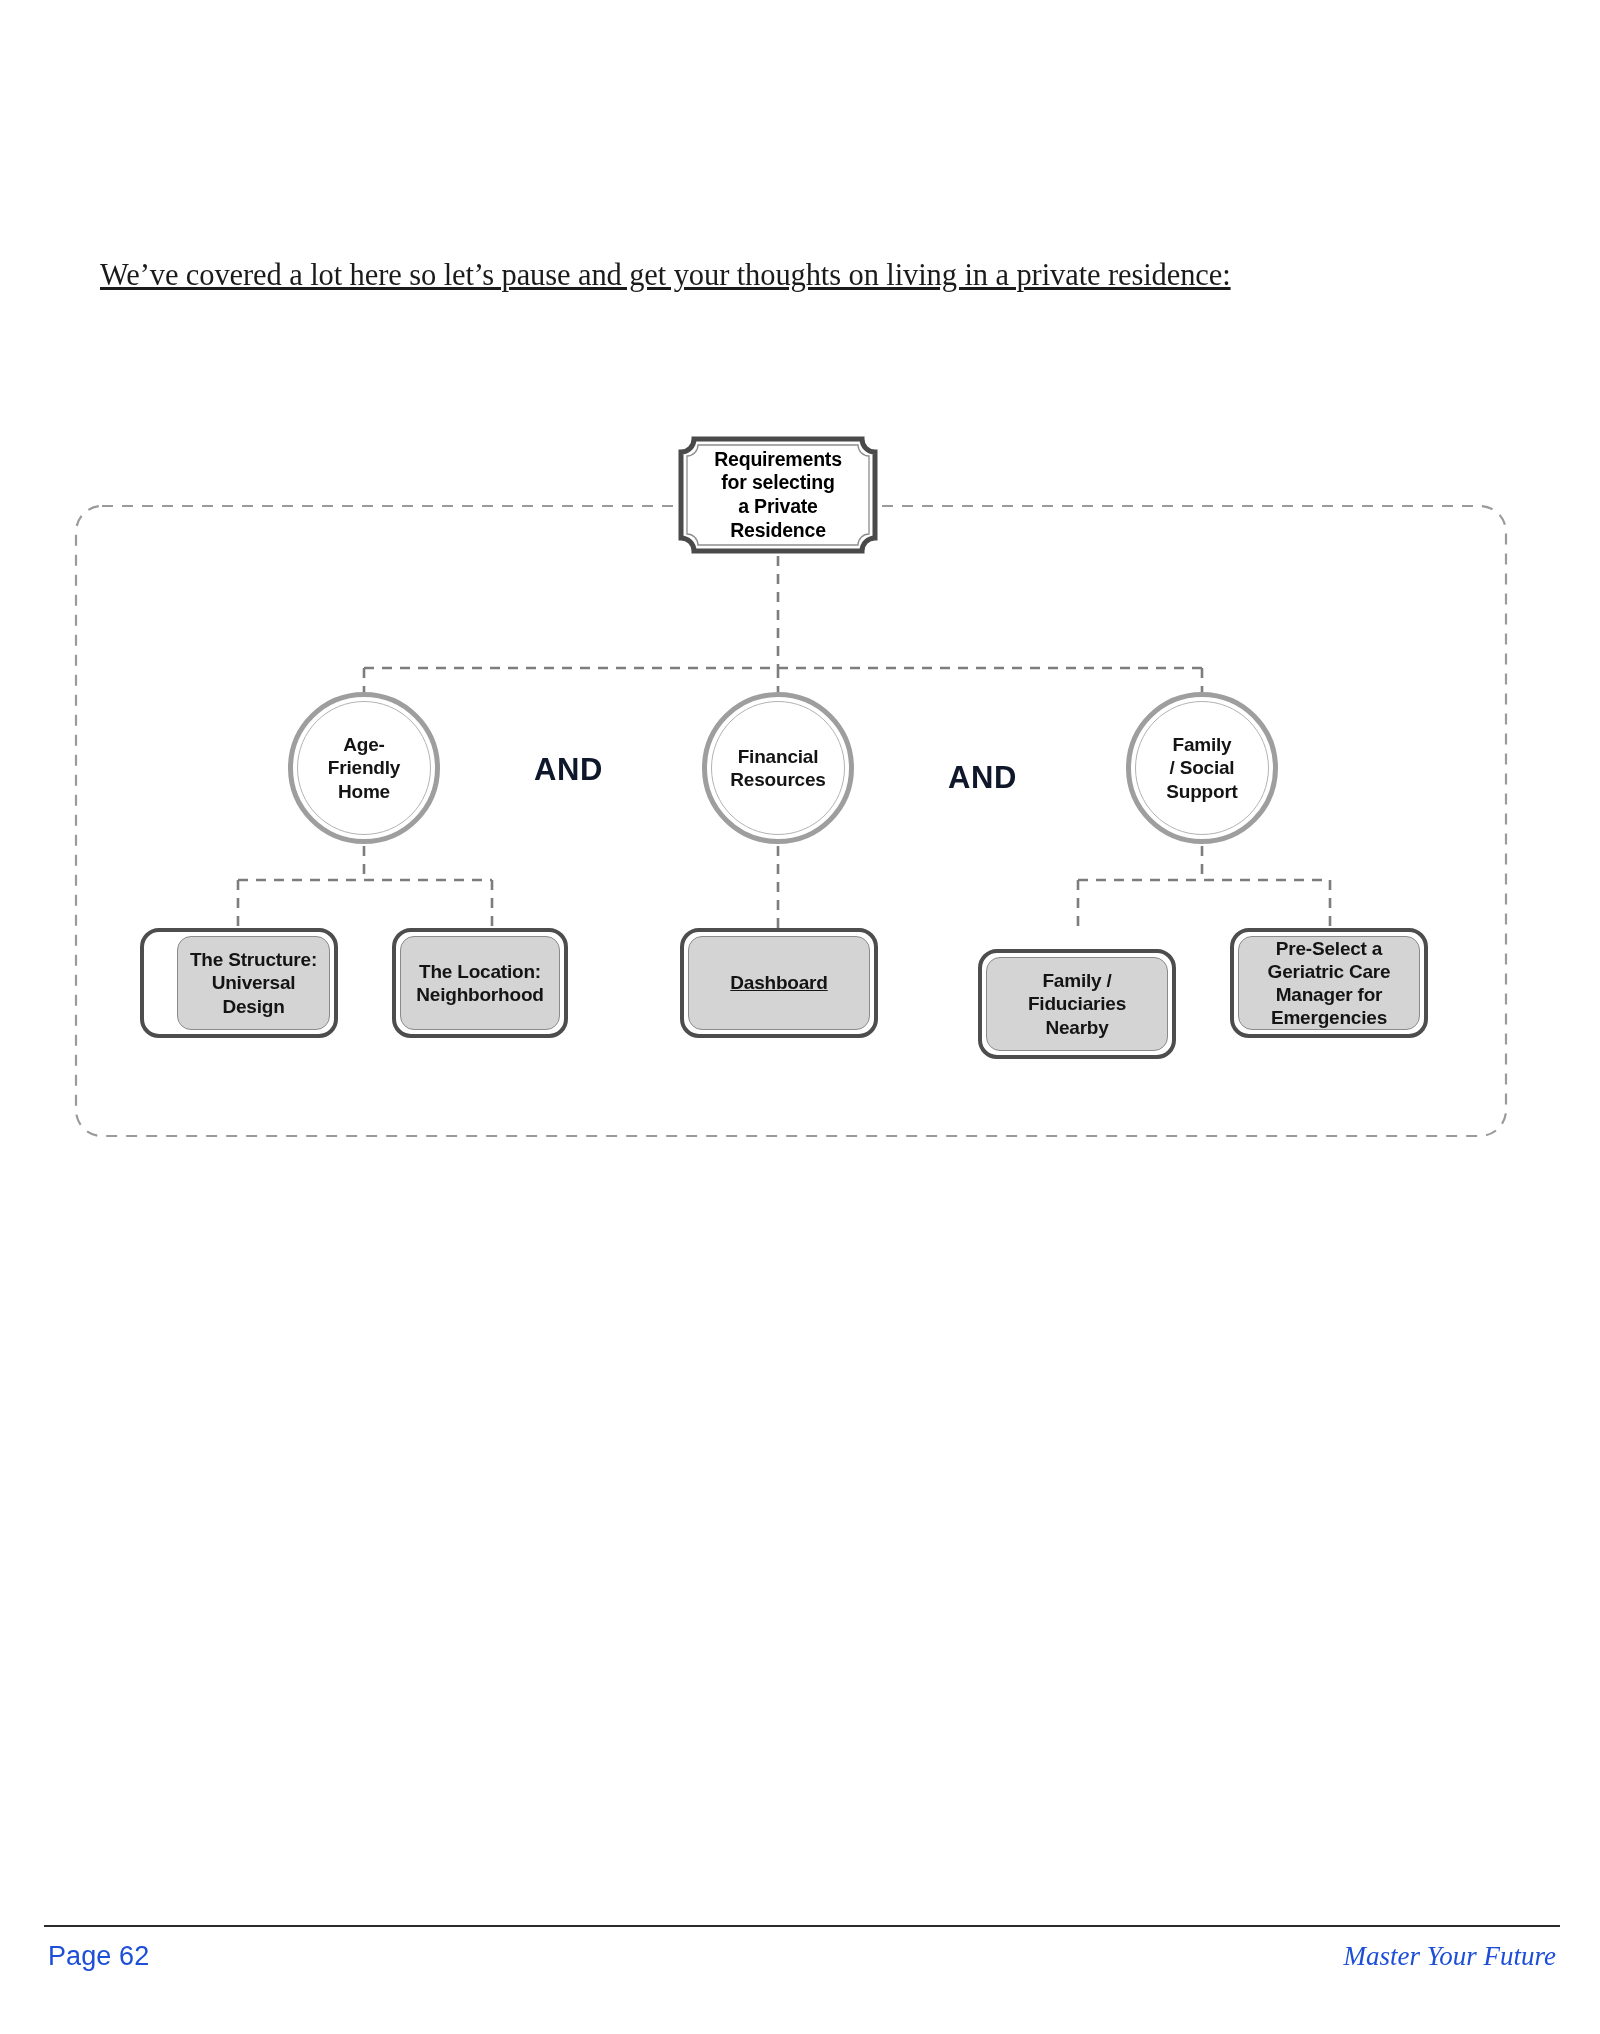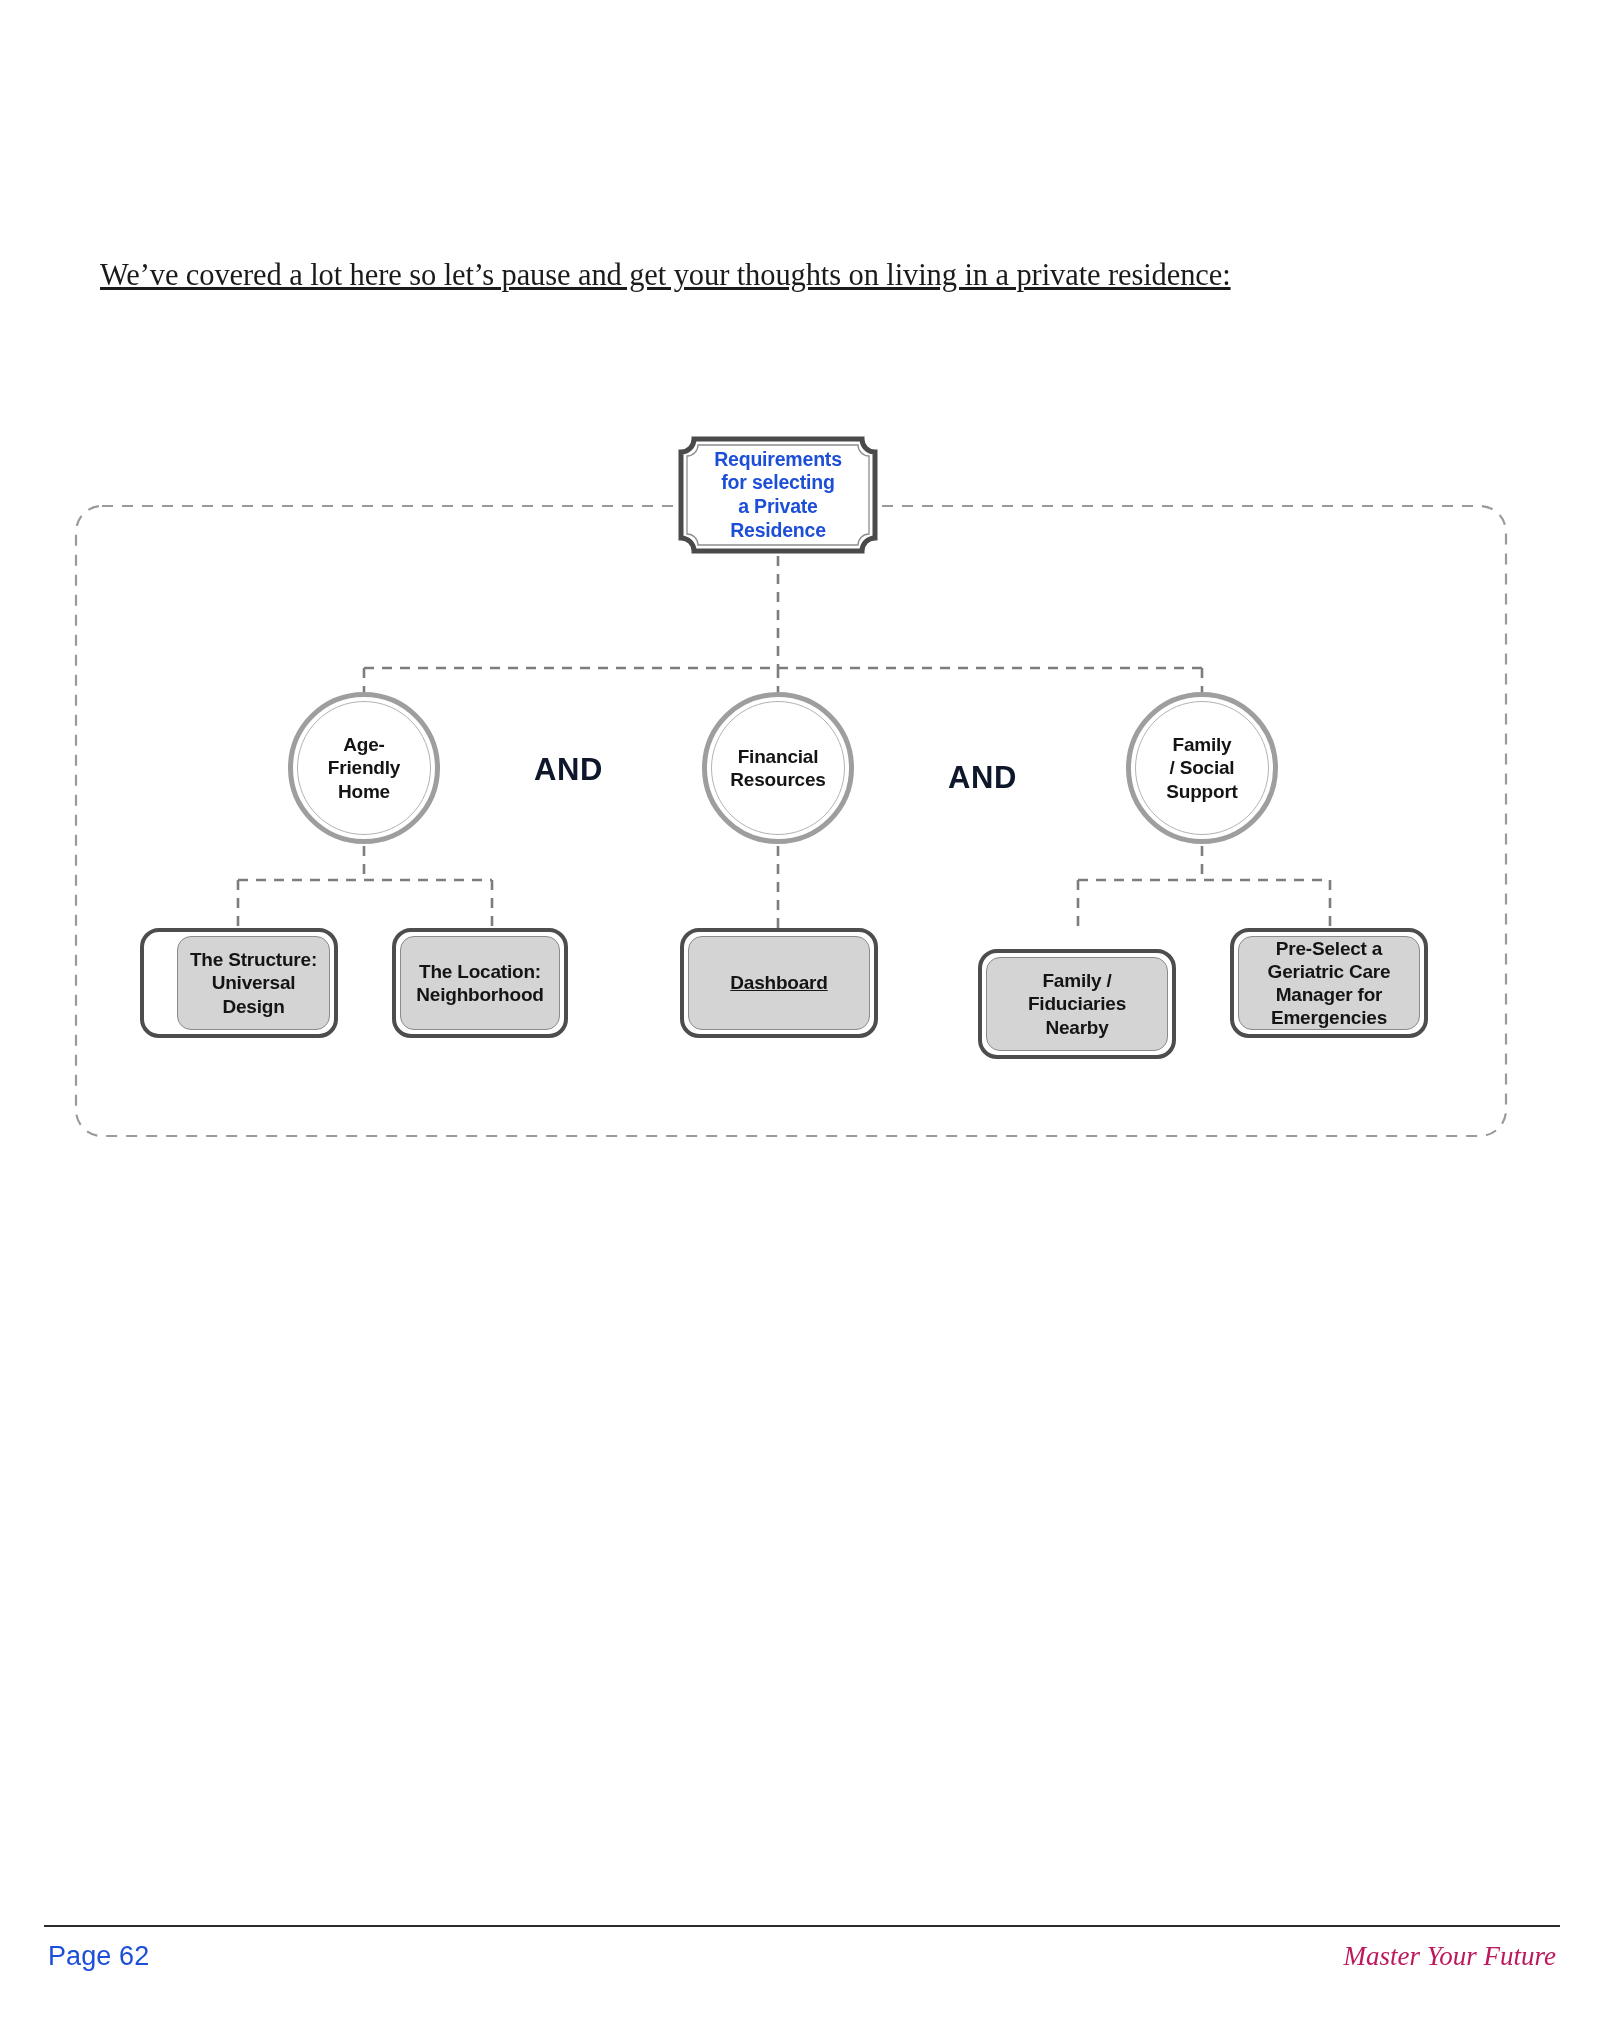--- a/index.html
+++ b/index.html
@@ -69,21 +69,21 @@
     top: 0;
     width: 200px;
     height: 118px;
     display: flex;
     flex-direction: column;
     align-items: center;
     justify-content: center;
     font-size: 19.5px;
     font-weight: bold;
     line-height: 1.21;
-    color: #1d4ed8;
+    color: #000000;
     text-align: center;
     letter-spacing: -0.2px;
   }
 
   
   .circle {
     position: absolute;
     width: 152px;
     height: 152px;
     border-radius: 50%;
@@ -173,21 +173,21 @@
     color: #1d4ed8;
     letter-spacing: 0.1px;
   }
   .footer-right {
     position: absolute;
     right: 44px;
     top: 1941px;
     font-family: "Liberation Serif", serif;
     font-style: italic;
     font-size: 27px;
-    color: #be185d;
+    color: #1d4ed8;
   }
 </style>
 </head>
 <body>
 
 <div class="intro">We’ve covered a lot here so let’s pause and get your thoughts on living in a private residence:</div>
 
 <div class="diagram">
 
   <svg class="wires" viewBox="0 0 1600 1300">

